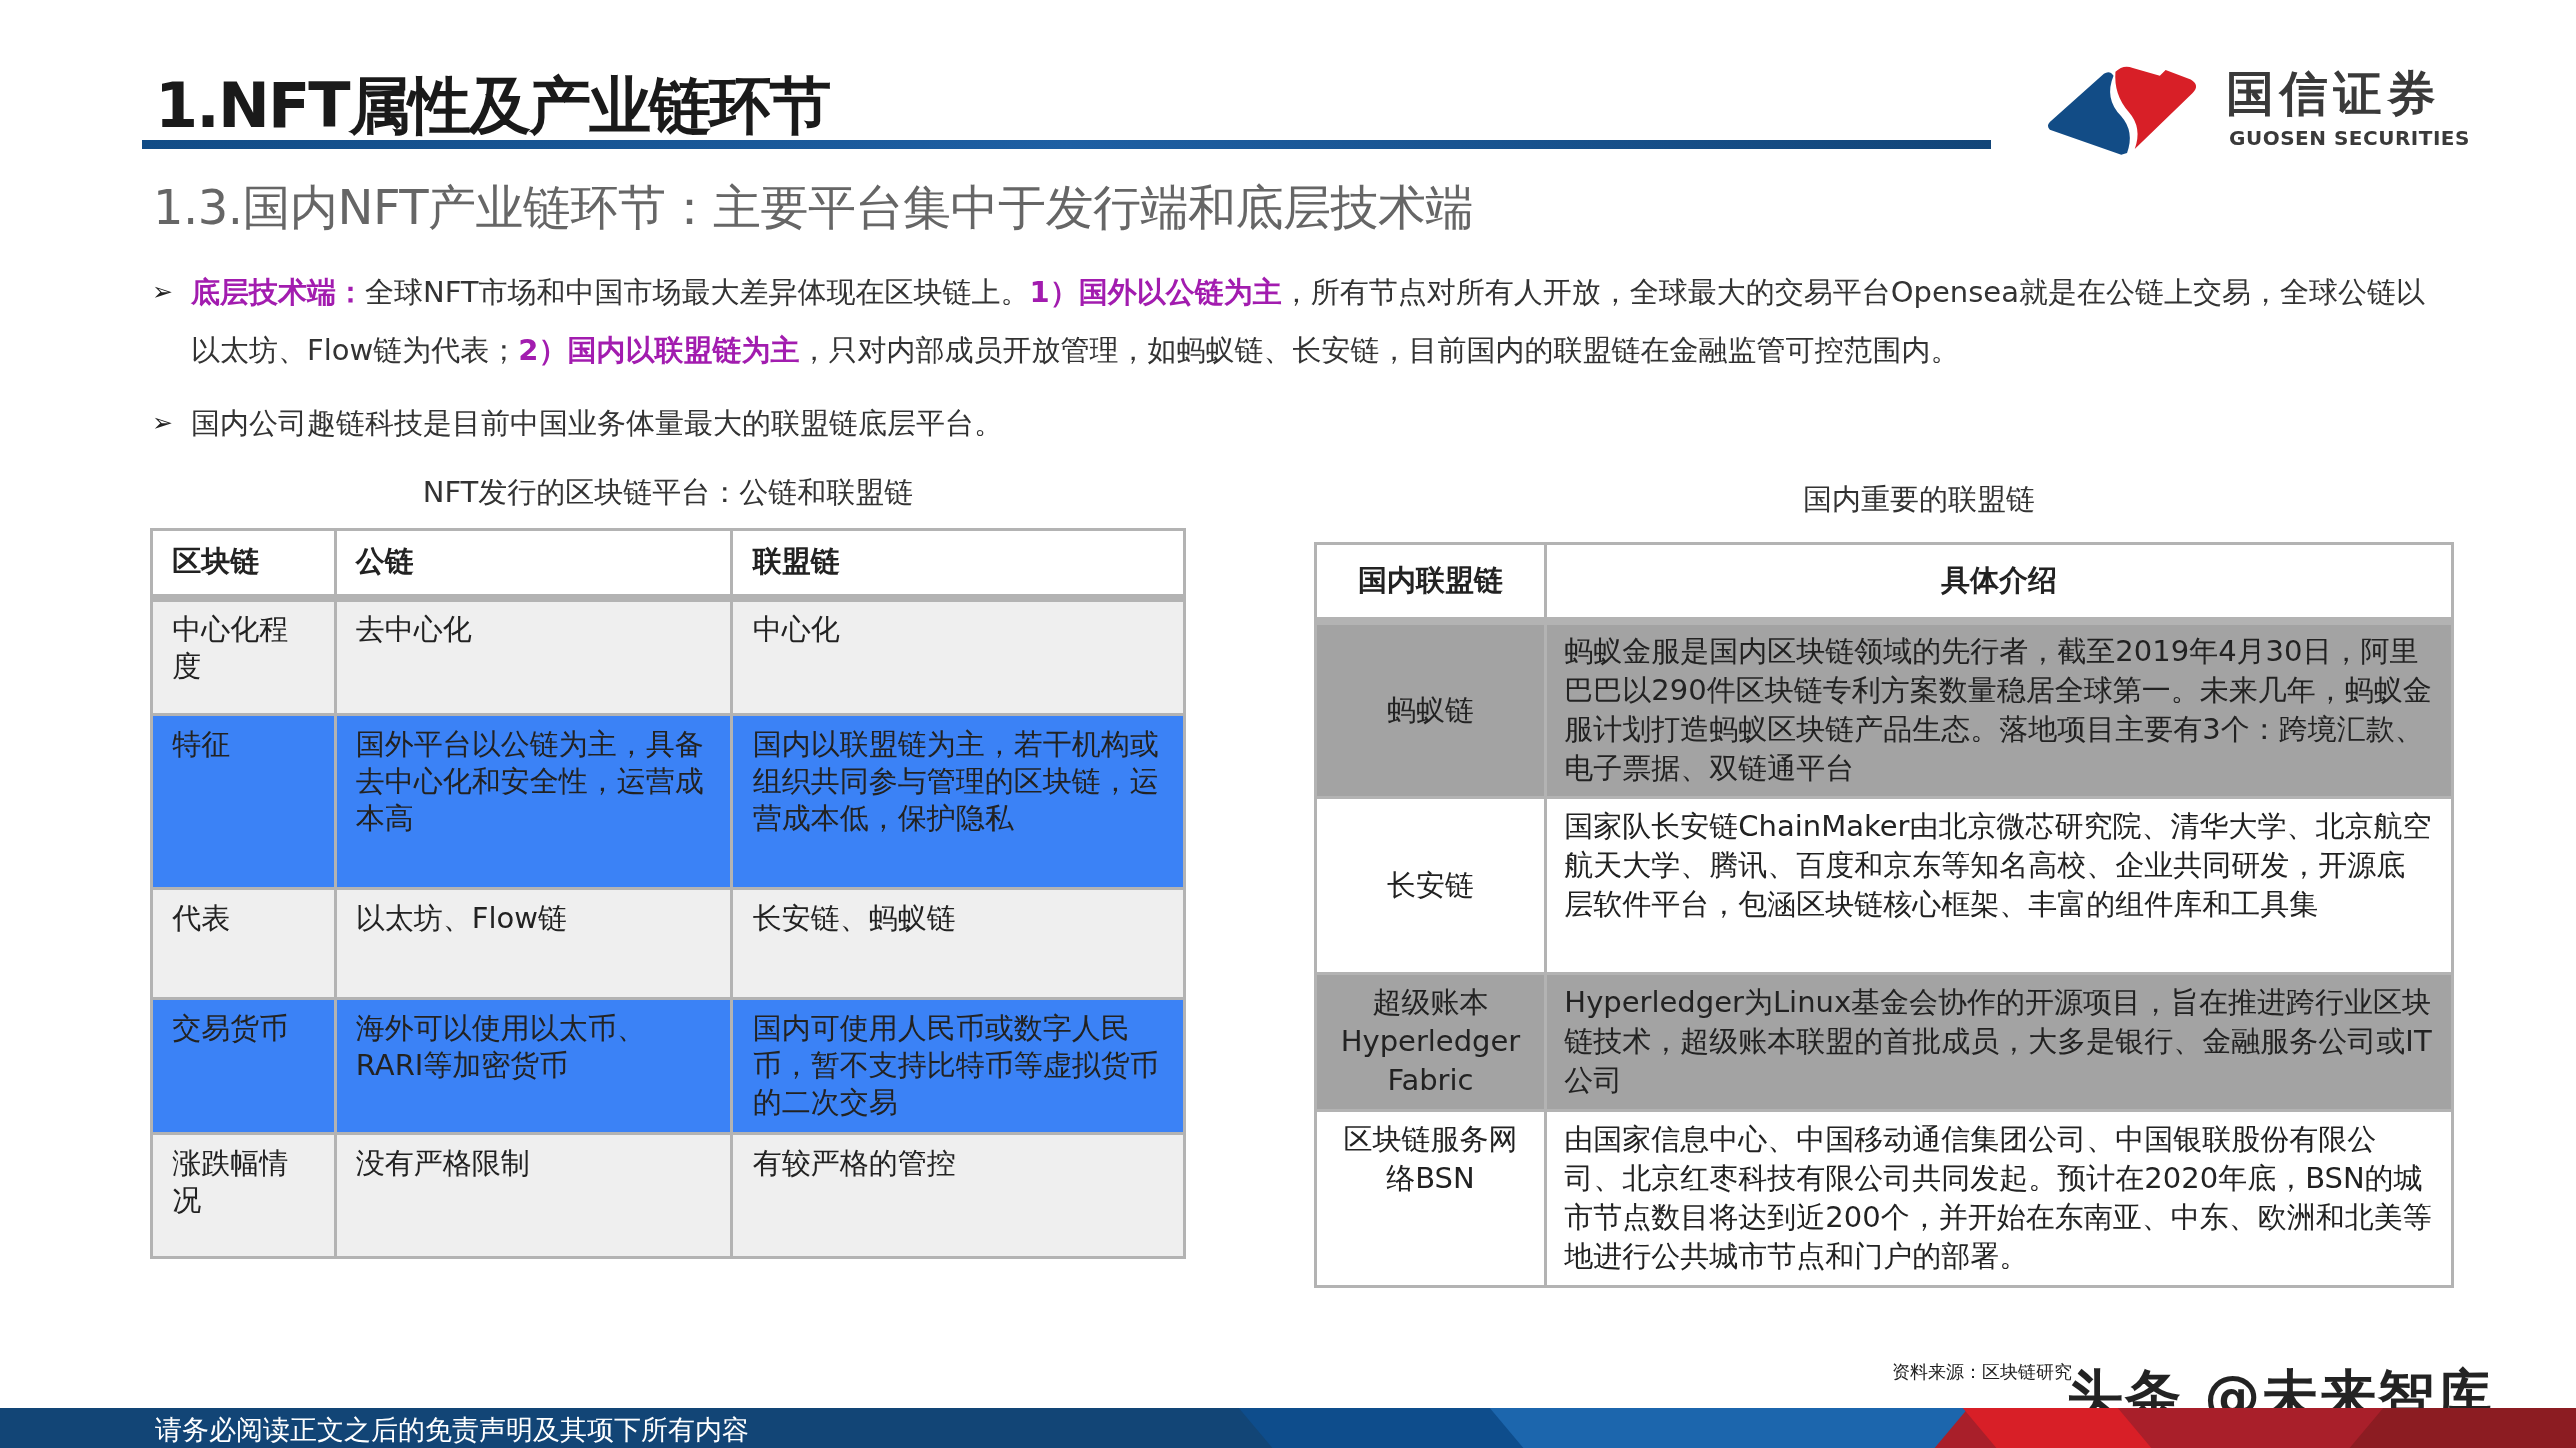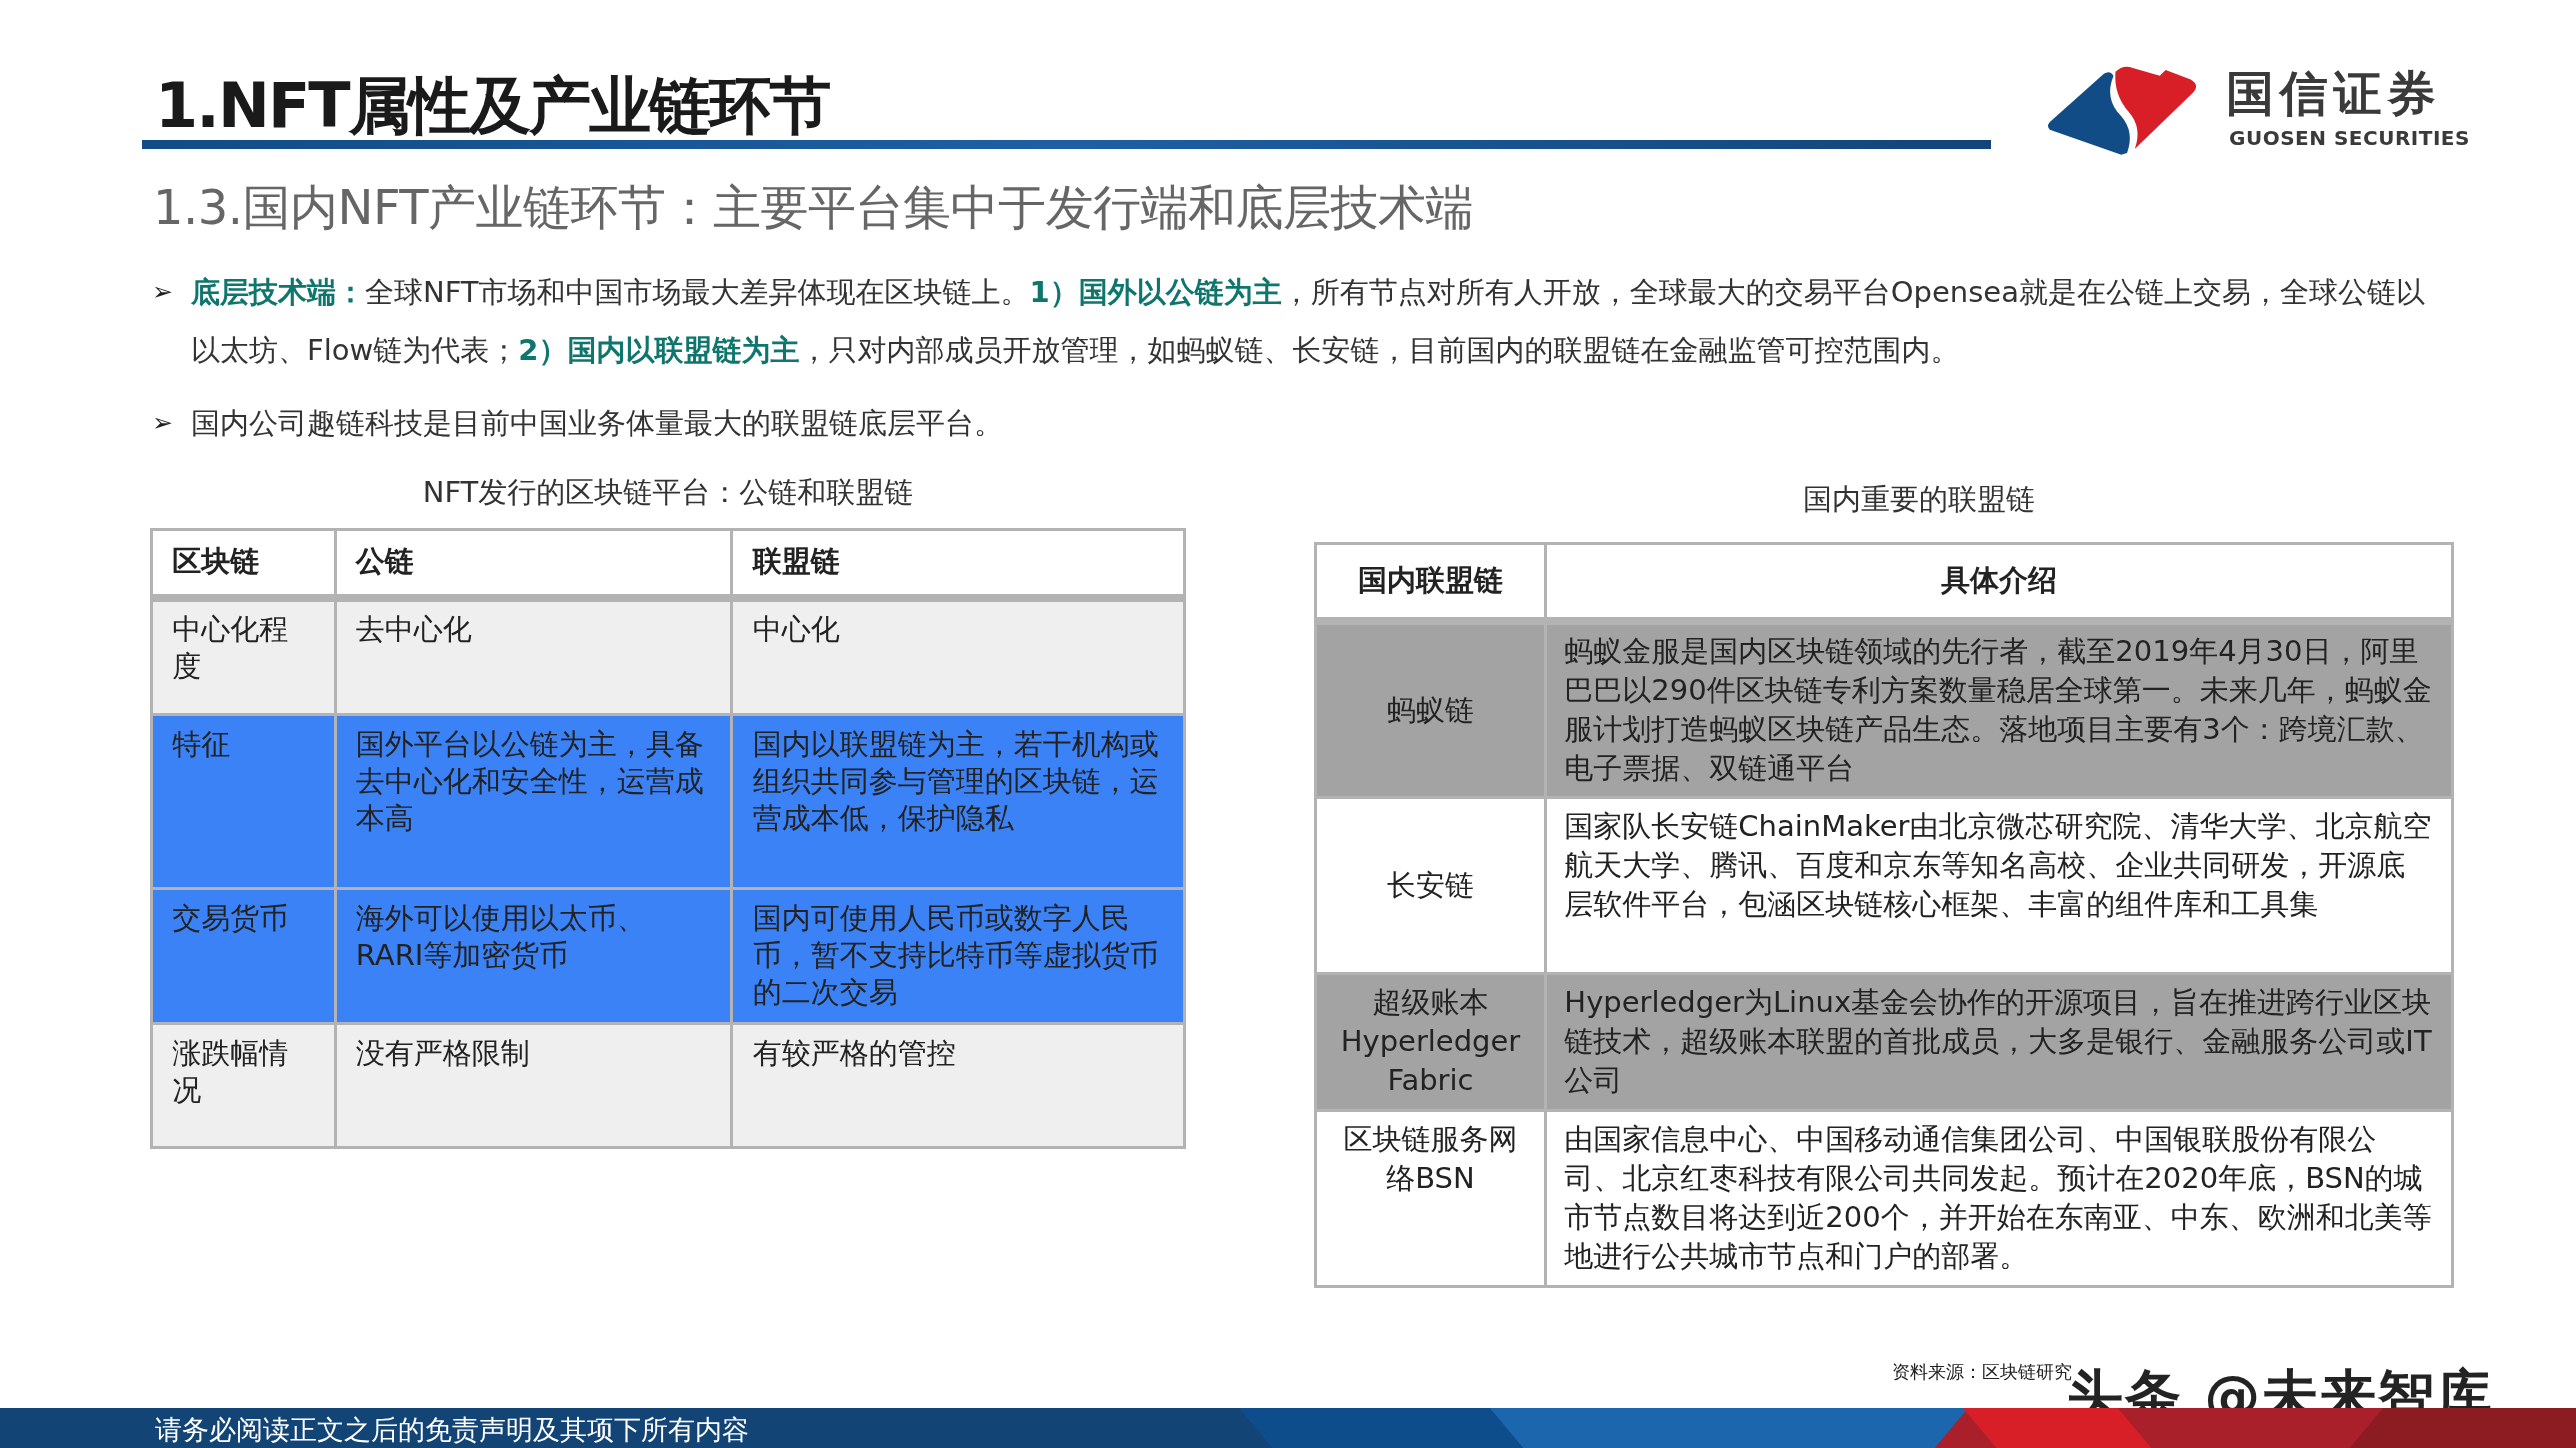--- a/index.html
+++ b/index.html
@@ -24,21 +24,21 @@
     position: absolute; left: 183px; top: 66px; font-size: 20px; font-weight: bold; color: #3a3a3a; letter-spacing: 0.5px;
   }
 
   .section-title {
     position: absolute; left: 153px; top: 176px; font-size: 48px; color: #666; letter-spacing: -0.5px;
   }
 
   .bullets { position: absolute; left: 152px; top: 263px; width: 2299px; }
   .bullet { position: relative; padding-left: 39px; font-size: 29px; line-height: 58px; color: #333; margin-bottom: 14.5px; }
   .bullet .arrow { position: absolute; left: 0; top: 0; font-size: 25px; color: #222; }
-  .bullet b { color: #0f766e; }
+  .bullet b { color: #a21caf; }
 
   .caption { position: absolute; font-size: 29px; color: #333; text-align: center; }
   .cap-left { left: 150px; top: 473px; width: 1036px; }
   .cap-right { left: 1349px; top: 480px; width: 1140px; }
 
   table { position: absolute; border-collapse: collapse; font-size: 29px; color: #222; }
   td, th { border: 3.9px solid #b3b3b3; vertical-align: top; }
   .tbl-left { left: 150px; top: 528px; width: 1036px; }
   .tbl-left th { text-align: left; font-weight: bold; padding: 7.7px 19.3px; height: 68px; vertical-align: middle; background: #fff; }
   .tbl-left td { padding: 9.7px 19.3px; line-height: 37px; }
@@ -113,20 +113,25 @@
   <tr class="shade" style="height:117px">
     <td>中心化程度</td>
     <td>去中心化</td>
     <td>中心化</td>
   </tr>
   <tr class="plain" style="height:174px">
     <td>特征</td>
     <td>国外平台以公链为主，具备去中心化和安全性，运营成本高</td>
     <td>国内以联盟链为主，若干机构或组织共同参与管理的区块链，运营成本低，保护隐私</td>
   </tr>
+  <tr class="shade" style="height:110px">
+    <td>代表</td>
+    <td>以太坊、Flow链</td>
+    <td>长安链、蚂蚁链</td>
+  </tr>
   <tr class="plain" style="height:135px">
     <td>交易货币</td>
     <td>海外可以使用以太币、RARI等加密货币</td>
     <td>国内可使用人民币或数字人民币，暂不支持比特币等虚拟货币的二次交易</td>
   </tr>
   <tr class="shade" style="height:124px">
     <td>涨跌幅情况</td>
     <td>没有严格限制</td>
     <td>有较严格的管控</td>
   </tr>

